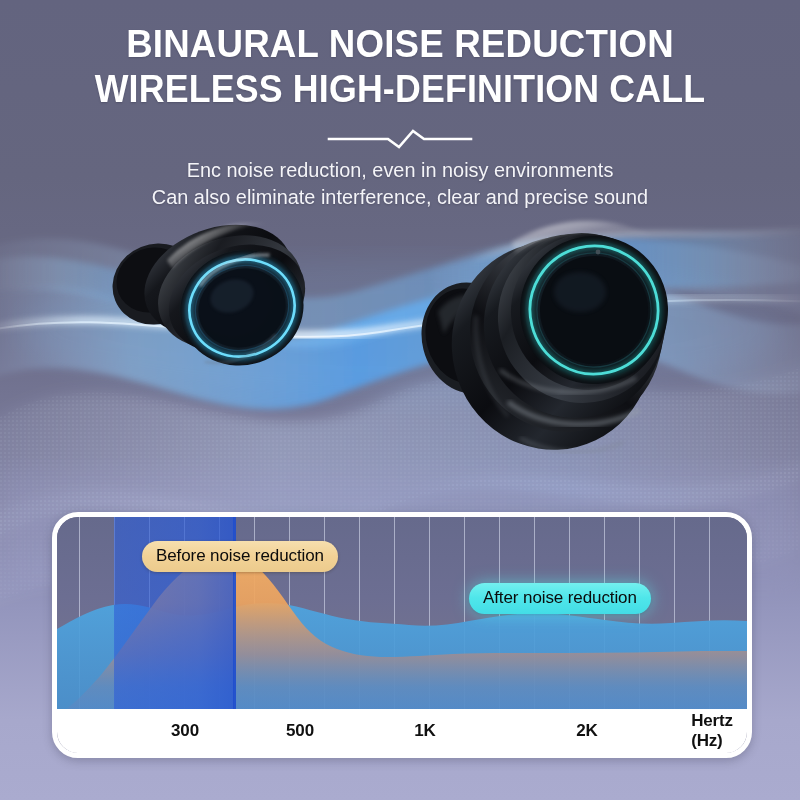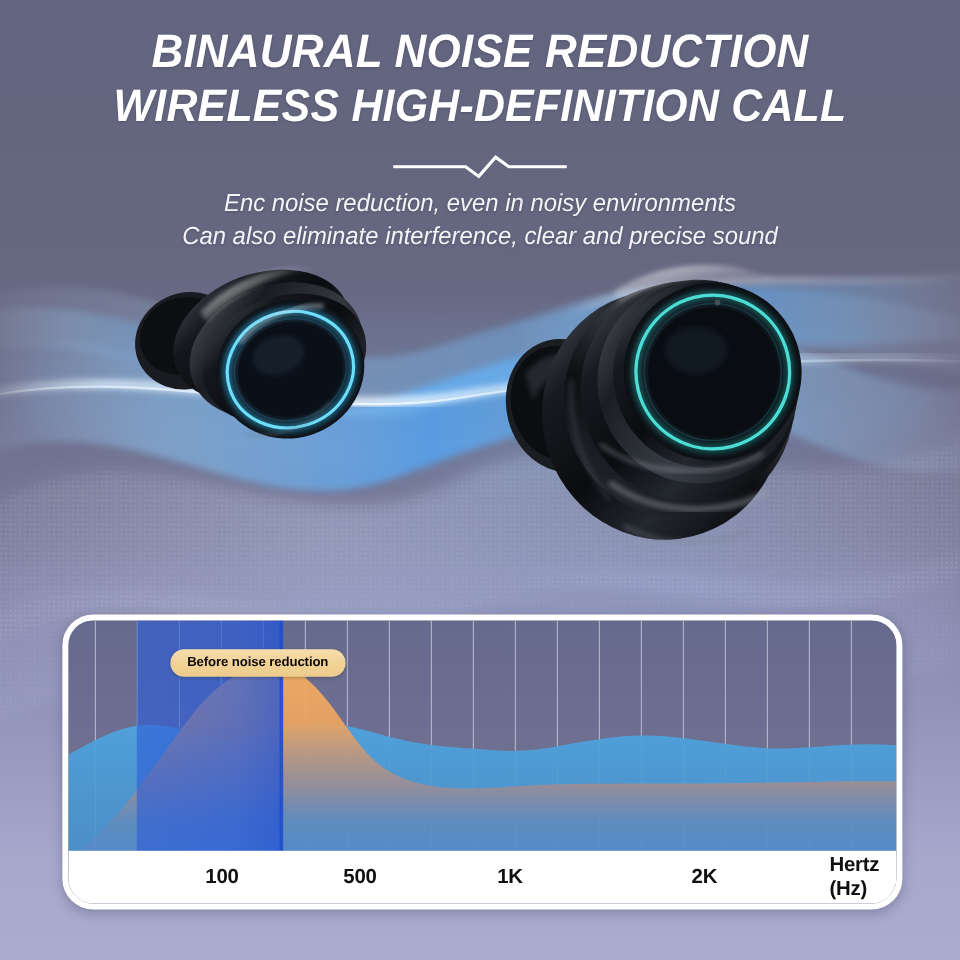--- a/index.html
+++ b/index.html
@@ -12,21 +12,21 @@
   #poster{
     position:relative;width:800px;height:800px;overflow:hidden;
     background:linear-gradient(180deg,#63647f 0%,#65667f 22%,#6a6b87 40%,#7b7c9c 58%,#9496bd 76%,#a7a8cc 90%,#aaabcf 100%);
   }
 
   
   .bgwaves{position:absolute;inset:0;z-index:1;pointer-events:none;}
   .bgwaves svg{position:absolute;inset:0;width:800px;height:800px;display:block;}
 
   
-  .header{position:absolute;top:0;left:0;width:800px;z-index:6;text-align:center;font-style:italic;}
+  .header{position:absolute;top:0;left:0;width:800px;z-index:6;text-align:center;}
   .headline{
     color:#ffffff;font-weight:bold;line-height:1.03;
     font-size:39px;letter-spacing:.2px;
     transform:scaleX(.94);transform-origin:center top;
     text-shadow:0 1px 2px rgba(40,40,60,.30);
   }
   .headline .l1{display:block;padding-top:24px;}
   .headline .l2{display:block;padding-top:6px;font-size:38px;}
 
   .divider{display:block;margin:14px auto 0;width:150px;height:26px;}
@@ -58,21 +58,21 @@
   .gl{position:absolute;top:0;bottom:0;width:1px;background:rgba(226,232,248,.55);}
   .plot svg.curves{position:absolute;left:0;top:0;width:690px;height:199px;display:block;}
   .blueband{position:absolute;top:0;bottom:0;left:57px;width:120px;
     background:linear-gradient(90deg,rgba(46,93,214,.62) 0%,rgba(46,93,214,.72) 70%,rgba(40,86,210,.80) 100%);
     mix-blend-mode:normal;}
   .band-edge{position:absolute;top:0;bottom:0;left:176px;width:3px;background:rgba(32,78,205,.92);}
 
   
   .badge{
     position:absolute;z-index:9;border-radius:999px;
-    font-weight:bold;font-size:11px;color:#0b0b0b;
+    font-weight:normal;font-size:17px;color:#0b0b0b;
     padding:5px 14px 6px;white-space:nowrap;letter-spacing:-.1px;
   }
   .badge-before{
     left:85px;top:24px;
     background:linear-gradient(180deg,#f6dfae 0%,#f2d296 48%,#eccb8d 100%);
     box-shadow:0 1px 3px rgba(50,40,20,.30);
   }
   .badge-after{
     left:412px;top:66px;
     background:linear-gradient(180deg,#73f0ef 0%,#4fe6ea 48%,#43dde6 100%);
@@ -379,24 +379,25 @@
                  C 430,136 470,136 510,136
                  C 556,136 600,135 645,134
                  C 662,134 676,134 690,134
                  L690,199 L0,199 Z" fill="url(#orangeFill)"></path>
       </svg>
 
       <div class="blueband"></div>
       <div class="band-edge"></div>
 
       <div class="badge badge-before">Before noise reduction</div>
+      <div class="badge badge-after">After noise reduction</div>
     </div>
 
     <div class="axis">
-      <span class="tick" style="left:128px;">100</span>
+      <span class="tick" style="left:128px;">300</span>
       <span class="tick" style="left:243px;text-align:center;">500</span>
       <span class="tick" style="left:368px;">1K</span>
       <span class="tick" style="left:530px;text-align:center;">2K</span>
       <span class="tick" style="left:655px;">Hertz (Hz)</span>
     </div>
   </div>
 
 </div>
 
 </body></html>

